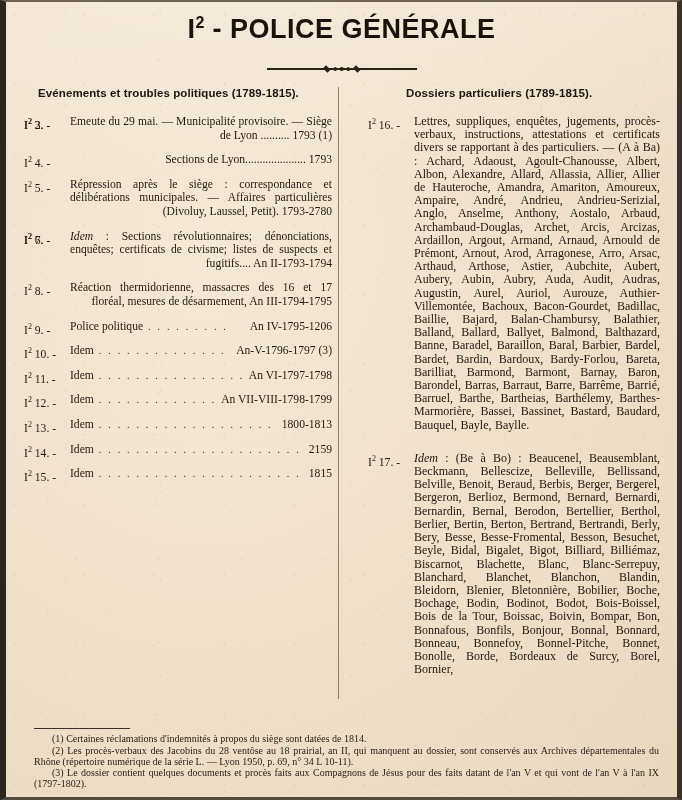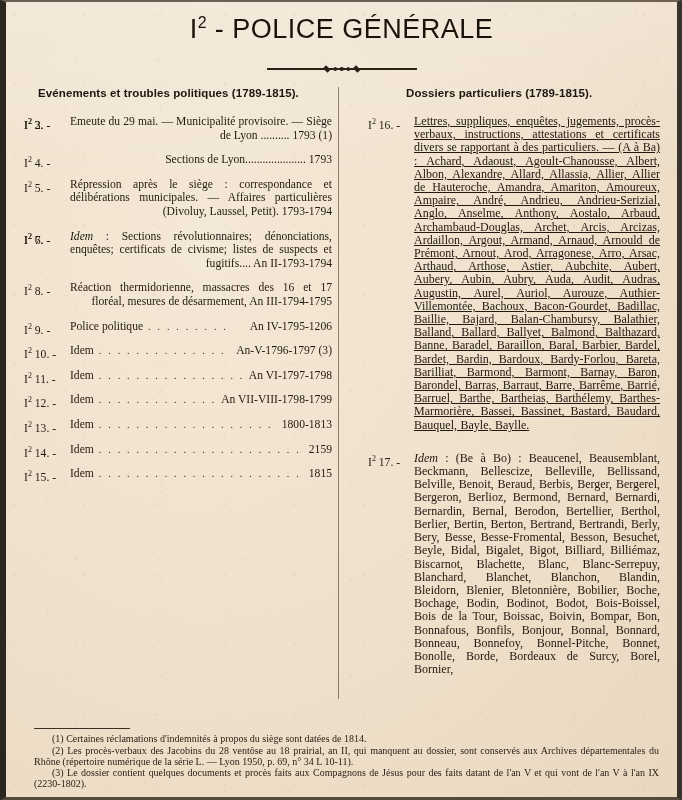--- a/index.html
+++ b/index.html
@@ -44,21 +44,21 @@
   }
 
   
   .title {
     text-align: center;
     font-size: 27px;
     letter-spacing: .5px;
     padding-top: 12px;
     color: #191309;
     font-family: "Liberation Sans", sans-serif;
-    font-weight: 400;
+    font-weight: 700;
     white-space: nowrap;
   }
   .title .sup {
     font-size: 16px;
     vertical-align: super;
     letter-spacing: 0;
   }
 
   
   .ornament {
@@ -260,21 +260,21 @@
         <span class="body dateline"><span>Emeute du 29 mai. — Municipalité provisoire. — Siège de Lyon ..........</span> <span class="date">1793 (1)</span></span>
       </div>
 
       <div class="entry">
         <span class="ref"><span>I</span><span class="sup">2</span> <span>4. -</span></span>
         <span class="body dateline"><span>Sections de Lyon.....................</span> <span class="date">1793</span></span>
       </div>
 
       <div class="entry">
         <span class="ref"><span>I</span><span class="sup">2</span> <span>5. -</span></span>
-        <span class="body dateline"><span>Répression après le siège : correspondance et délibérations municipales. — Affaires particulières (Divoluy, Laussel, Petit).</span> <span class="date">1793-1794</span></span>
+        <span class="body dateline"><span>Répression après le siège : correspondance et délibérations municipales. — Affaires particulières (Divoluy, Laussel, Petit).</span> <span class="date">1793-2780</span></span>
       </div>
 
       <div class="entry">
         <span class="ref"><span>I</span><span class="sup">2</span> <span>6. -</span></span>
       </div>
 
       <div class="entry">
         <span class="ref"><span>I</span><span class="sup">2</span> <span>7. -</span></span>
         <span class="body dateline"><span class="it">Idem</span><span> : Sections révolutionnaires; dénonciations, enquêtes; certificats de civisme; listes de suspects et fugitifs....</span> <span class="date">An II-1793-1794</span></span>
       </div>
@@ -324,31 +324,31 @@
         <span class="ref"><span>I</span><span class="sup">2</span> <span>15. -</span></span>
         <span class="lbl it">Idem</span>
         <span class="dots">. . . . . . . . . . . . . . . . . . . . . . . . .</span>
         <span class="val">1815</span>
       </div>
     </div>
 
     <div class="col col-right">
       <div class="col-head right-head">Dossiers particuliers (1789-1815).</div>
 
-      <div class="entry" style="margin-bottom:20px;text-decoration:underline;">
+      <div class="entry" style="margin-bottom:20px;">
         <span class="ref"><span>I</span><span class="sup">2</span> <span>16. -</span></span>
         <span class="body names"><span>Lettres, suppliques, enquêtes, jugements, procès-verbaux, instructions, attestations et certificats divers se rapportant à des particuliers. — (A à Ba) : </span><span>Achard, Adaoust, Agoult-Chanousse, Albert, Albon, Alexandre, Allard, Allassia, Allier, Allier de Hauteroche, Amandra, Amariton, Amoureux, Ampaire, André, Andrieu, Andrieu-Serizial, Anglo, Anselme, Anthony, Aostalo, Arbaud, Archambaud-Douglas, Archet, Arcis, Arcizas, Ardaillon, Argout, Armand, Arnaud, Arnould de Prémont, Arnout, Arod, Arragonese, Arro, Arsac, Arthaud, Arthose, Astier, Aubchite, Aubert, Aubery, Aubin, Aubry, Auda, Audit, Audras, Augustin, Aurel, Auriol, Aurouze, Authier-Villemontée, Bachoux, Bacon-Gourdet, Badillac, Baillie, Bajard, Balan-Chambursy, Balathier, Balland, Ballard, Ballyet, Balmond, Balthazard, Banne, Baradel, Baraillon, Baral, Barbier, Bardel, Bardet, Bardin, Bardoux, Bardy-Forlou, Bareta, Barilliat, Barmond, Barmont, Barnay, Baron, Barondel, Barras, Barraut, Barre, Barrême, Barrié, Barruel, Barthe, Bartheias, Barthélemy, Barthes-Marmorière, Bassei, Bassinet, Bastard, Baudard, Bauquel, Bayle, Baylle.</span></span>
       </div>
 
       <div class="entry">
         <span class="ref"><span>I</span><span class="sup">2</span> <span>17. -</span></span>
         <span class="body names"><span class="it">Idem</span><span> : (Be à Bo) : </span><span>Beaucenel, Beausemblant, Beckmann, Bellescize, Belleville, Bellissand, Belville, Benoit, Beraud, Berbis, Berger, Bergerel, Bergeron, Berlioz, Bermond, Bernard, Bernardi, Bernardin, Bernal, Berodon, Bertellier, Berthol, Berlier, Bertin, Berton, Bertrand, Bertrandi, Berly, Bery, Besse, Besse-Fromental, Besson, Besuchet, Beyle, Bidal, Bigalet, Bigot, Billiard, Billiémaz, Biscarnot, Blachette, Blanc, Blanc-Serrepuy, Blanchard, Blanchet, Blanchon, Blandin, Bleidorn, Blenier, Bletonnière, Bobilier, Boche, Bochage, Bodin, Bodinot, Bodot, Bois-Boissel, Bois de la Tour, Boissac, Boivin, Bompar, Bon, Bonnafous, Bonfils, Bonjour, Bonnal, Bonnard, Bonneau, Bonnefoy, Bonnel-Pitche, Bonnet, Bonolle, Borde, Bordeaux de Surcy, Borel, Bornier,</span></span>
       </div>
     </div>
   </div>
 
   <div class="footnotes">
     <div class="fn-rule"></div>
     <div class="fn">(1) Certaines réclamations d'indemnités à propos du siège sont datées de 1814.</div>
     <div class="fn">(2) Les procès-verbaux des Jacobins du 28 ventôse au 18 prairial, an II, qui manquent au dossier, sont conservés aux Archives départementales du Rhône (répertoire numérique de la série L. — Lyon 1950, p. 69, n° 34 L 10-11).</div>
-    <div class="fn">(3) Le dossier contient quelques documents et procès faits aux Compagnons de Jésus pour des faits datant de l'an V et qui vont de l'an V à l'an IX (2230-1802).</div>
+    <div class="fn">(3) Le dossier contient quelques documents et procès faits aux Compagnons de Jésus pour des faits datant de l'an V et qui vont de l'an V à l'an IX (1797-1802).</div>
   </div>
 </div>
 
 </body></html>

